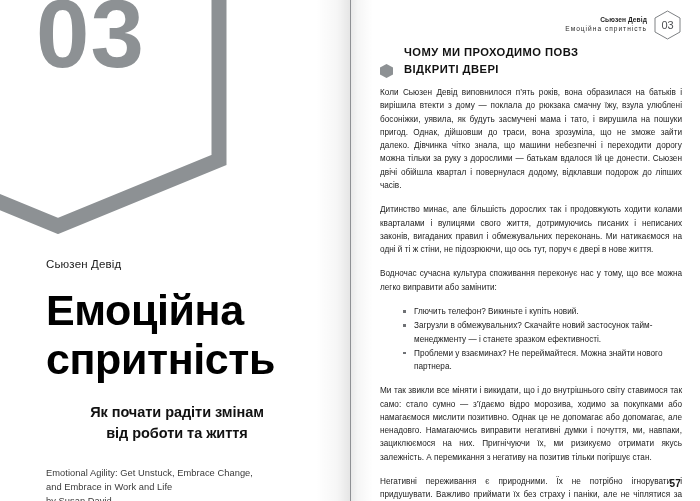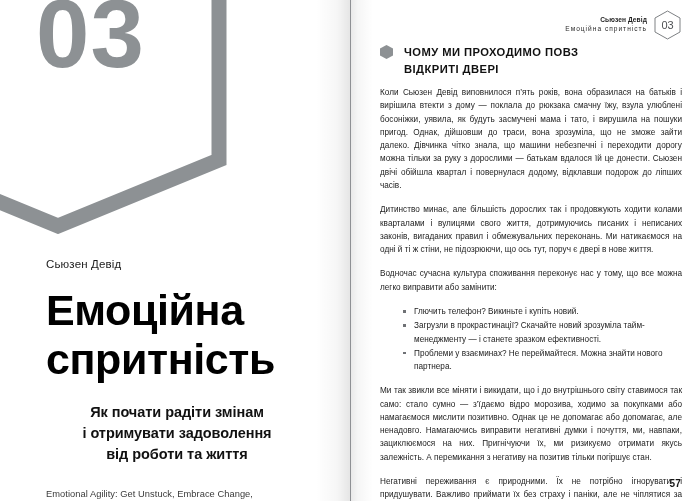--- a/index.html
+++ b/index.html
@@ -164,21 +164,21 @@
     padding-bottom: 1px;
   }
 
   
   #section-heading {
     position: absolute;
     left: 29px;
     top: 44px;
     display: flex;
     gap: 11px;
-    align-items: flex-start;
+    align-items: flex-end;
     width: 300px;
   }
   #heading-hex { flex: 0 0 auto; margin-top: 1px; }
   #heading-hex svg { display: block; }
   #heading-text {
     font-size: 11.2px;
     font-weight: 700;
     line-height: 1.52;
     color: #111111;
     letter-spacing: .45px;
@@ -249,21 +249,20 @@
     <div id="left-text">
       <div id="book-author">Сьюзен Девід</div>
 
       <div id="book-title">
         <div>Емоційна</div>
         <div>спритність</div>
       </div>
 
       <div id="book-subtitle">
         <div>Як почати радіти змінам</div>
-        <div>і отримувати задоволення</div>
         <div>від роботи та життя</div>
       </div>
 
       <div id="book-original">
         <div>Emotional Agility: Get Unstuck, Embrace Change,</div>
         <div>and Embrace in Work and Life</div>
         <div>by Susan David</div>
       </div>
     </div>
 
@@ -297,21 +296,21 @@
       </span>
       <span id="heading-text">Чому ми проходимо повз відкриті двері</span>
     </div>
 
     <div id="body-col">
       <p>Коли Сьюзен Девід виповнилося п’ять років, вона образилася на батьків і вирішила втекти з дому — поклала до рюкзака смачну їжу, взула улюблені босоніжки, уявила, як будуть засмучені мама і тато, і вирушила на пошуки пригод. Однак, дійшовши до траси, вона зрозуміла, що не зможе зайти далеко. Дівчинка чітко знала, що машини небезпечні і переходити дорогу можна тільки за руку з дорослими — батькам вдалося їй це донести. Сьюзен двічі обійшла квартал і повернулася додому, відклавши подорож до ліпших часів.</p>
       <p>Дитинство минає, але більшість дорослих так і продовжують ходити колами кварталами і вулицями свого життя, дотримуючись писаних і неписаних законів, вигаданих правил і обмежувальних переконань. Ми натикаємося на одні й ті ж стіни, не підозрюючи, що ось тут, поруч є двері в нове життя.</p>
       <p>Водночас сучасна культура споживання переконує нас у тому, що все можна легко виправити або замінити:</p>
       <ul>
         <li>Глючить телефон? Викиньте і купіть новий.</li>
-        <li>Загрузли в прокрастинації? Скачайте новий зрозуміла тайм-менеджменту — і станете зразком ефективності.</li>
+        <li>Загрузли в обмежувальних? Скачайте новий застосунок тайм-менеджменту — і станете зразком ефективності.</li>
         <li>Проблеми у взаєминах? Не переймайтеся. Можна знайти нового партнера.</li>
       </ul>
       <p>Ми так звикли все міняти і викидати, що і до внутрішнього світу ставимося так само: стало сумно — з’їдаємо відро морозива, ходимо за покупками або намагаємося мислити позитивно. Однак це не допомагає або допомагає, але ненадовго. Намагаючись виправити негативні думки і почуття, ми, навпаки, зациклюємося на них. Пригнічуючи їх, ми ризикуємо отримати якусь залежність. А перемикання з негативу на позитив тільки погіршує стан.</p>
       <p>Негативні переживання є природними. Їх не потрібно ігнорувати і придушувати. Важливо приймати їх без страху і паніки, але не чіплятися за них, забуваючи про нові нагоди. Для цього треба розвивати емоційну спритність — мистецтво жити в сьогоденні відповідно до своїх цінностей, усвідомлюючи</p>
     </div>
 
     <div id="page-number">57</div>
   </div>
 
 </div>

